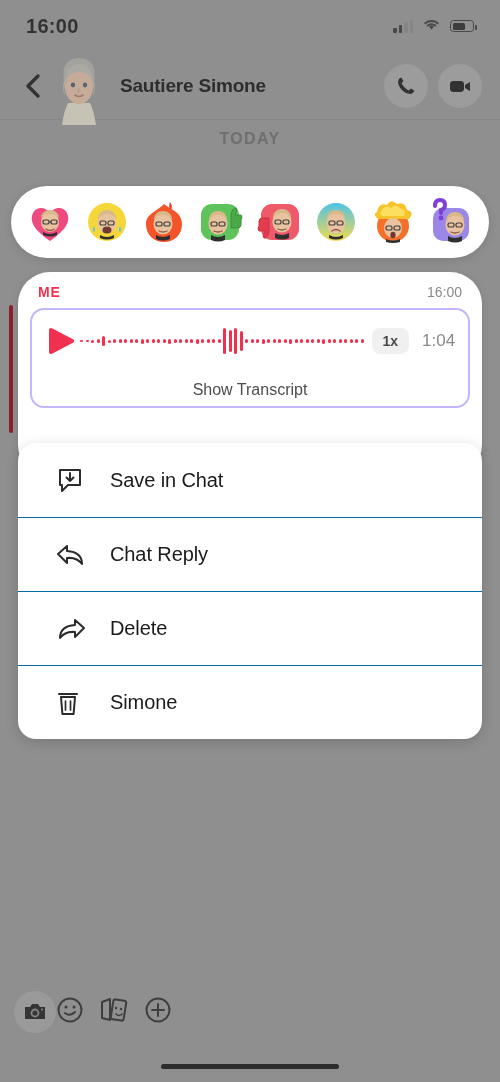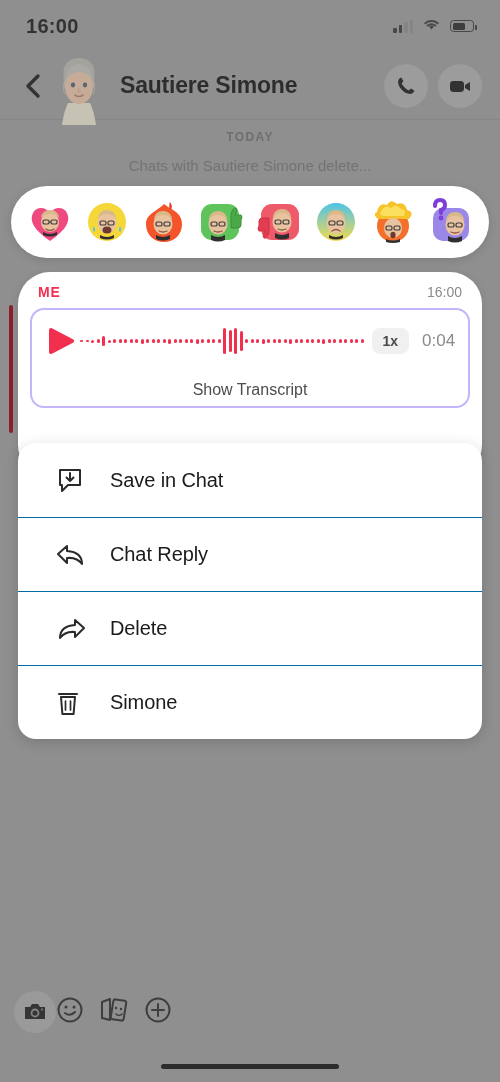--- a/index.html
+++ b/index.html
@@ -39,34 +39,34 @@
     display:flex; align-items:center; padding:0 18px;
     border-bottom:1px solid rgba(0,0,0,.07);
   }
   .back { width:30px; display:flex; align-items:center; justify-content:center; }
   .avatar {
     width:54px; height:62px; margin-left:4px; position:relative;
     overflow:visible;
   }
   .avatar svg { position:absolute; top:-4px; left:0; }
   .title {
-    font-size:23px; font-weight:700; color:#141414; margin-left:14px;
+    font-size:19px; font-weight:700; color:#141414; margin-left:14px;
     letter-spacing:-.2px; flex:1;
   }
   .hdr-btn {
     width:44px; height:44px; border-radius:50%;
     background:rgba(255,255,255,.18);
     display:flex; align-items:center; justify-content:center;
     margin-left:10px;
   }
 
   
   .today {
     position:absolute; top:130px; left:0; right:0; text-align:center;
-    font-size:12px; font-weight:700; letter-spacing:1.4px; color:#6f6f6f;
+    font-size:16px; font-weight:700; letter-spacing:1.4px; color:#6f6f6f;
   }
   .sysnote {
     position:absolute; top:157px; left:0; right:0; text-align:center;
     font-size:15px; color:#757575;
   }
 
   
   .reactions {
     position:absolute; top:186px; left:11px; right:11px; height:72px;
     background:#fff; border-radius:36px;
@@ -212,21 +212,20 @@
     </div>
     <div class="hdr-btn">
       <svg width="24" height="20" viewBox="0 0 24 20">
         <rect x="2" y="5" width="14" height="11" rx="3.4" fill="#1b1b1b"></rect>
         <path d="M17 9 L22 6 L22 15 L17 12 Z" fill="#1b1b1b"></path>
       </svg>
     </div>
   </div>
 
   <div class="today">TODAY</div>
-  <div class="sysnote">Chats with Sautiere Simone delete...</div>
 
   <div class="scrim"></div>
 
   <div class="reactions">
     <div class="rx">
       <svg width="48" height="48" viewBox="0 0 48 48">
         <path d="M24 43 C8 32 3 23 7 15 C10 9 19 8 24 15 C29 8 38 9 41 15 C45 23 40 32 24 43Z" fill="#ef4a7f"></path>
         <ellipse cx="24" cy="24" rx="9" ry="10" fill="#e9c39f"></ellipse>
         <path d="M15 20 Q16 12 24 12 Q32 12 33 20 Q30 16 24 16 Q18 16 15 20Z" fill="#d9b98a"></path>
         <rect x="17" y="22" width="6" height="4" rx="1.6" fill="none" stroke="#3b3b3b" stroke-width="1.2"></rect>
@@ -390,21 +389,21 @@
             <i style="height: 5px;"></i>
             <i style="height: 4px;"></i>
             <i style="height: 4px;"></i>
             <i style="height: 4px;"></i>
             <i style="height: 4px;"></i>
             <i style="height: 4px;"></i>
             <i style="height: 4px;"></i>
             <i style="height: 4px;"></i>
           </div>
         <div class="speed">1x</div>
-        <div class="dur">0:04</div>
+        <div class="dur">1:04</div>
       </div>
       <div class="transcript">Show Transcript</div>
     </div>
   </div>
 
   <div class="menu">
     <div class="menu-item">
       <span class="menu-icon">
         <svg width="28" height="28" viewBox="0 0 28 28">
           <path d="M4 4 H24 V19 H12 L6 25 V19 H4 Z" fill="none" stroke="#2b2b2b" stroke-width="2" stroke-linejoin="round"></path>

